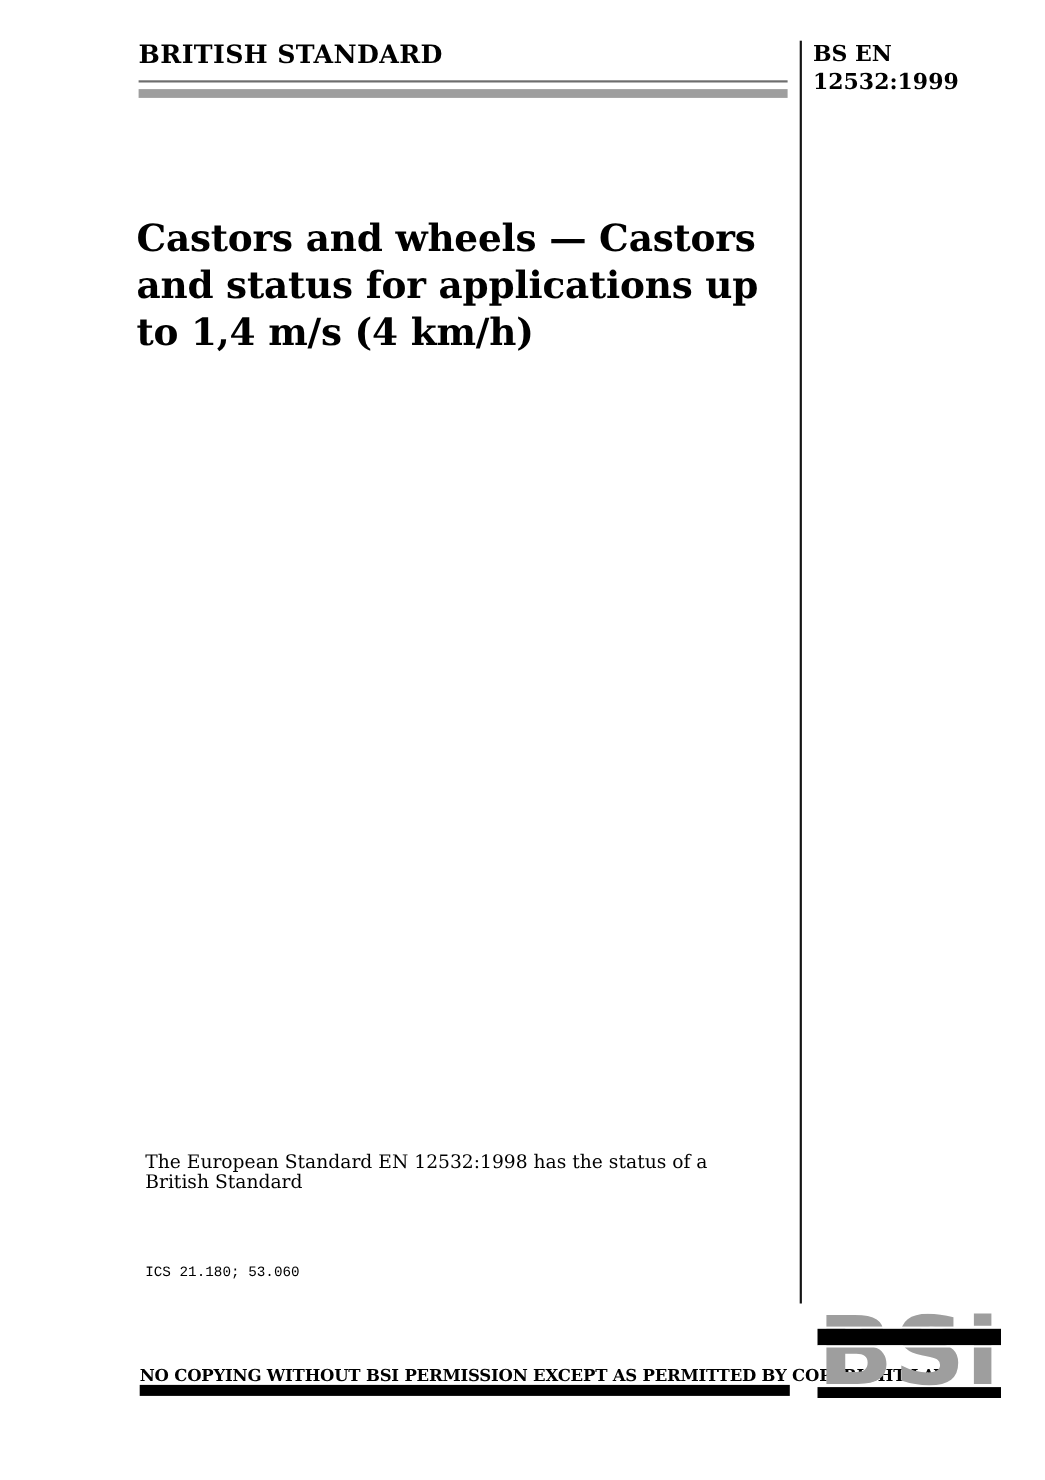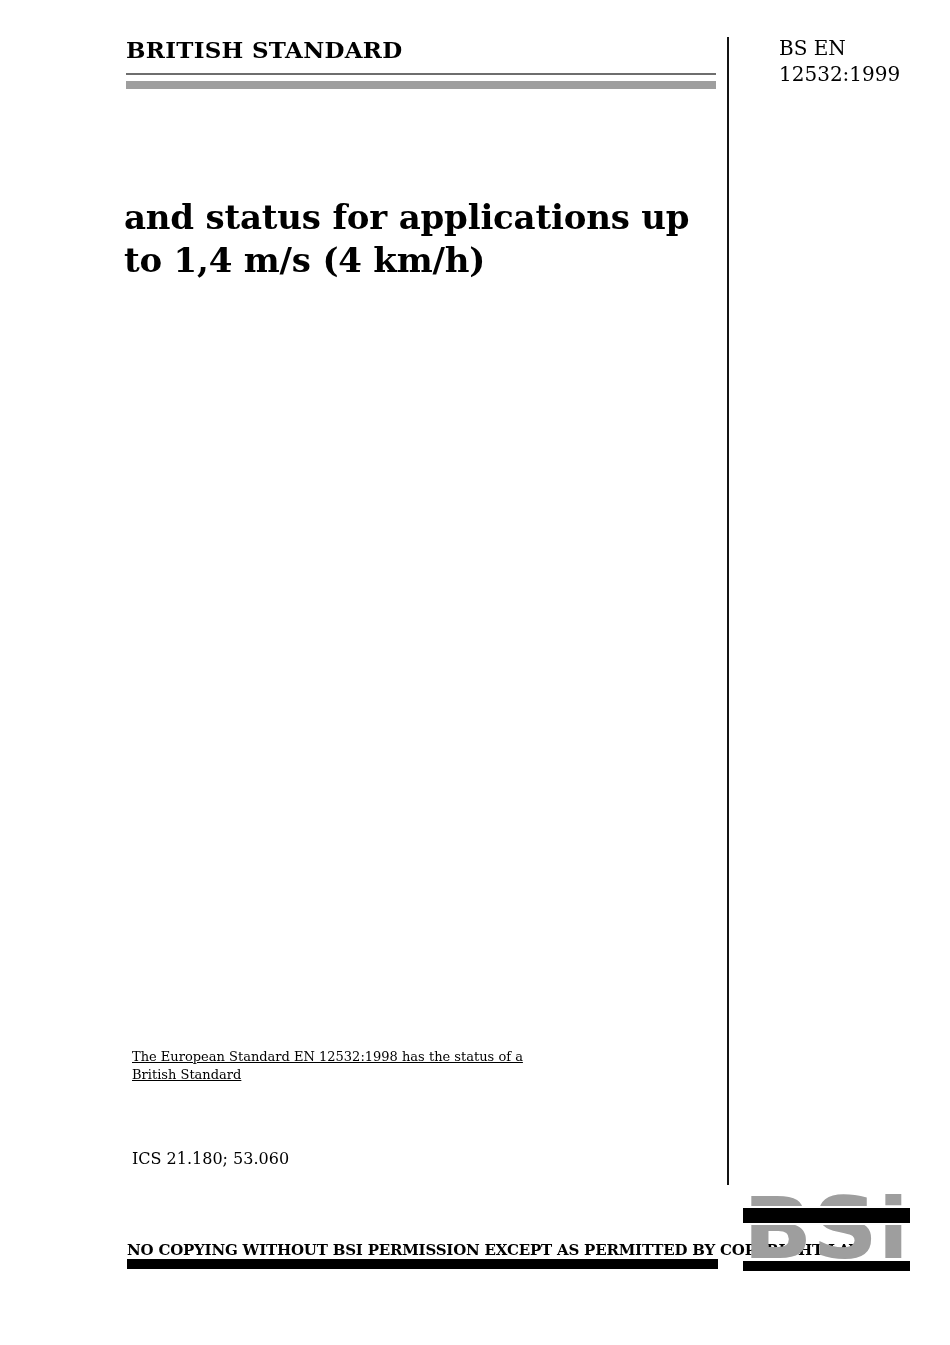--- a/index.html
+++ b/index.html
@@ -45,52 +45,52 @@
   .vrule {
     position: absolute;
     left: 727px;
     top: 37px;
     width: 2px;
     height: 1148px;
     background: #141414;
   }
   .docref {
     position: absolute;
-    left: 779px;
+    left: 739px;
     top: 35px;
     font-size: 20px;
-    font-weight: normal;
+    font-weight: bold;
     line-height: 26px;
     white-space: nowrap;
   }
   .title {
     position: absolute;
     left: 124px;
     top: 196px;
     font-size: 34px;
     font-weight: bold;
     line-height: 43px;
     letter-spacing: -0.2px;
     white-space: nowrap;
   }
   .status {
     position: absolute;
     left: 132px;
     top: 1048px;
-    font-size: 13px;
+    font-size: 17px;
     line-height: 18px;
     white-space: nowrap;
-    text-decoration: underline;
   }
   .ics {
     position: absolute;
     left: 132px;
     top: 1149px;
-    font-size: 16px;
+    font-size: 13px;
     white-space: nowrap;
+    font-family: Liberation Mono, monospace;
   }
   .notice {
     position: absolute;
     left: 127px;
     top: 1241px;
     width: 591px;
     text-align: center;
     font-size: 15px;
     font-weight: bold;
     letter-spacing: -0.2px;
@@ -123,20 +123,21 @@
   <div class="rule-thick"></div>
 
   <div class="vrule"></div>
 
   <div class="docref">
     <div>BS EN</div>
     <div>12532:1999</div>
   </div>
 
   <div class="title">
+    <div>Castors and wheels — Castors</div>
     <div>and status for applications up</div>
     <div>to 1,4 m/s (4 km/h)</div>
   </div>
 
   <div class="status">
     <div>The European Standard EN 12532:1998 has the status of a</div>
     <div>British Standard</div>
   </div>
 
   <div class="ics">ICS 21.180; 53.060</div>

